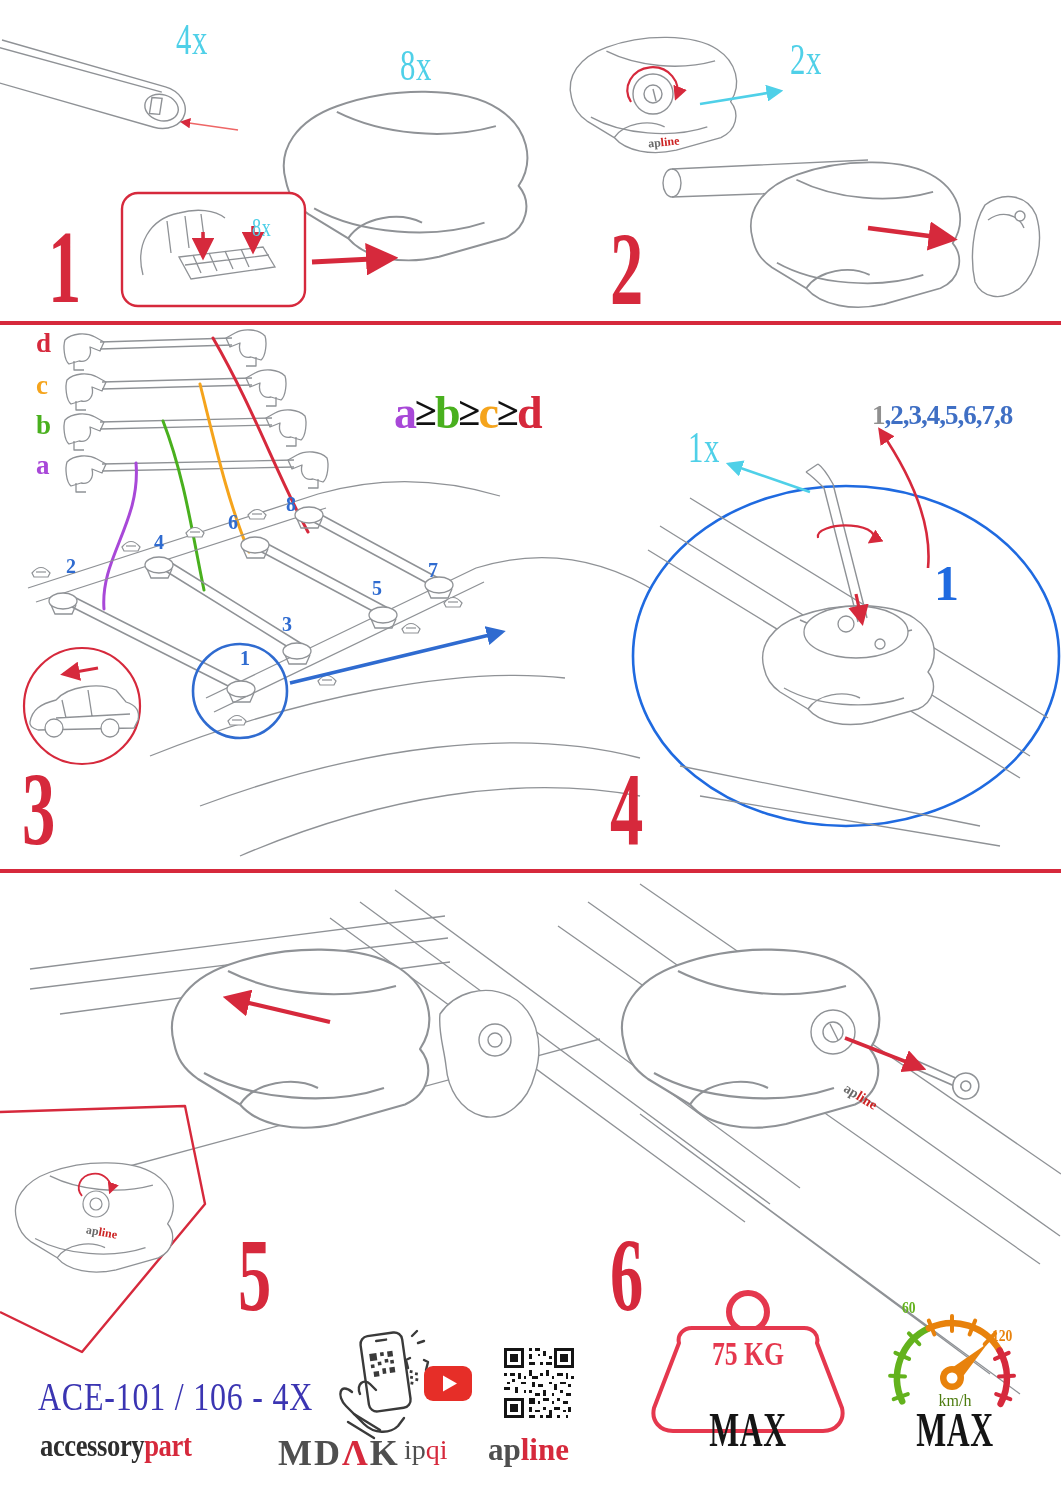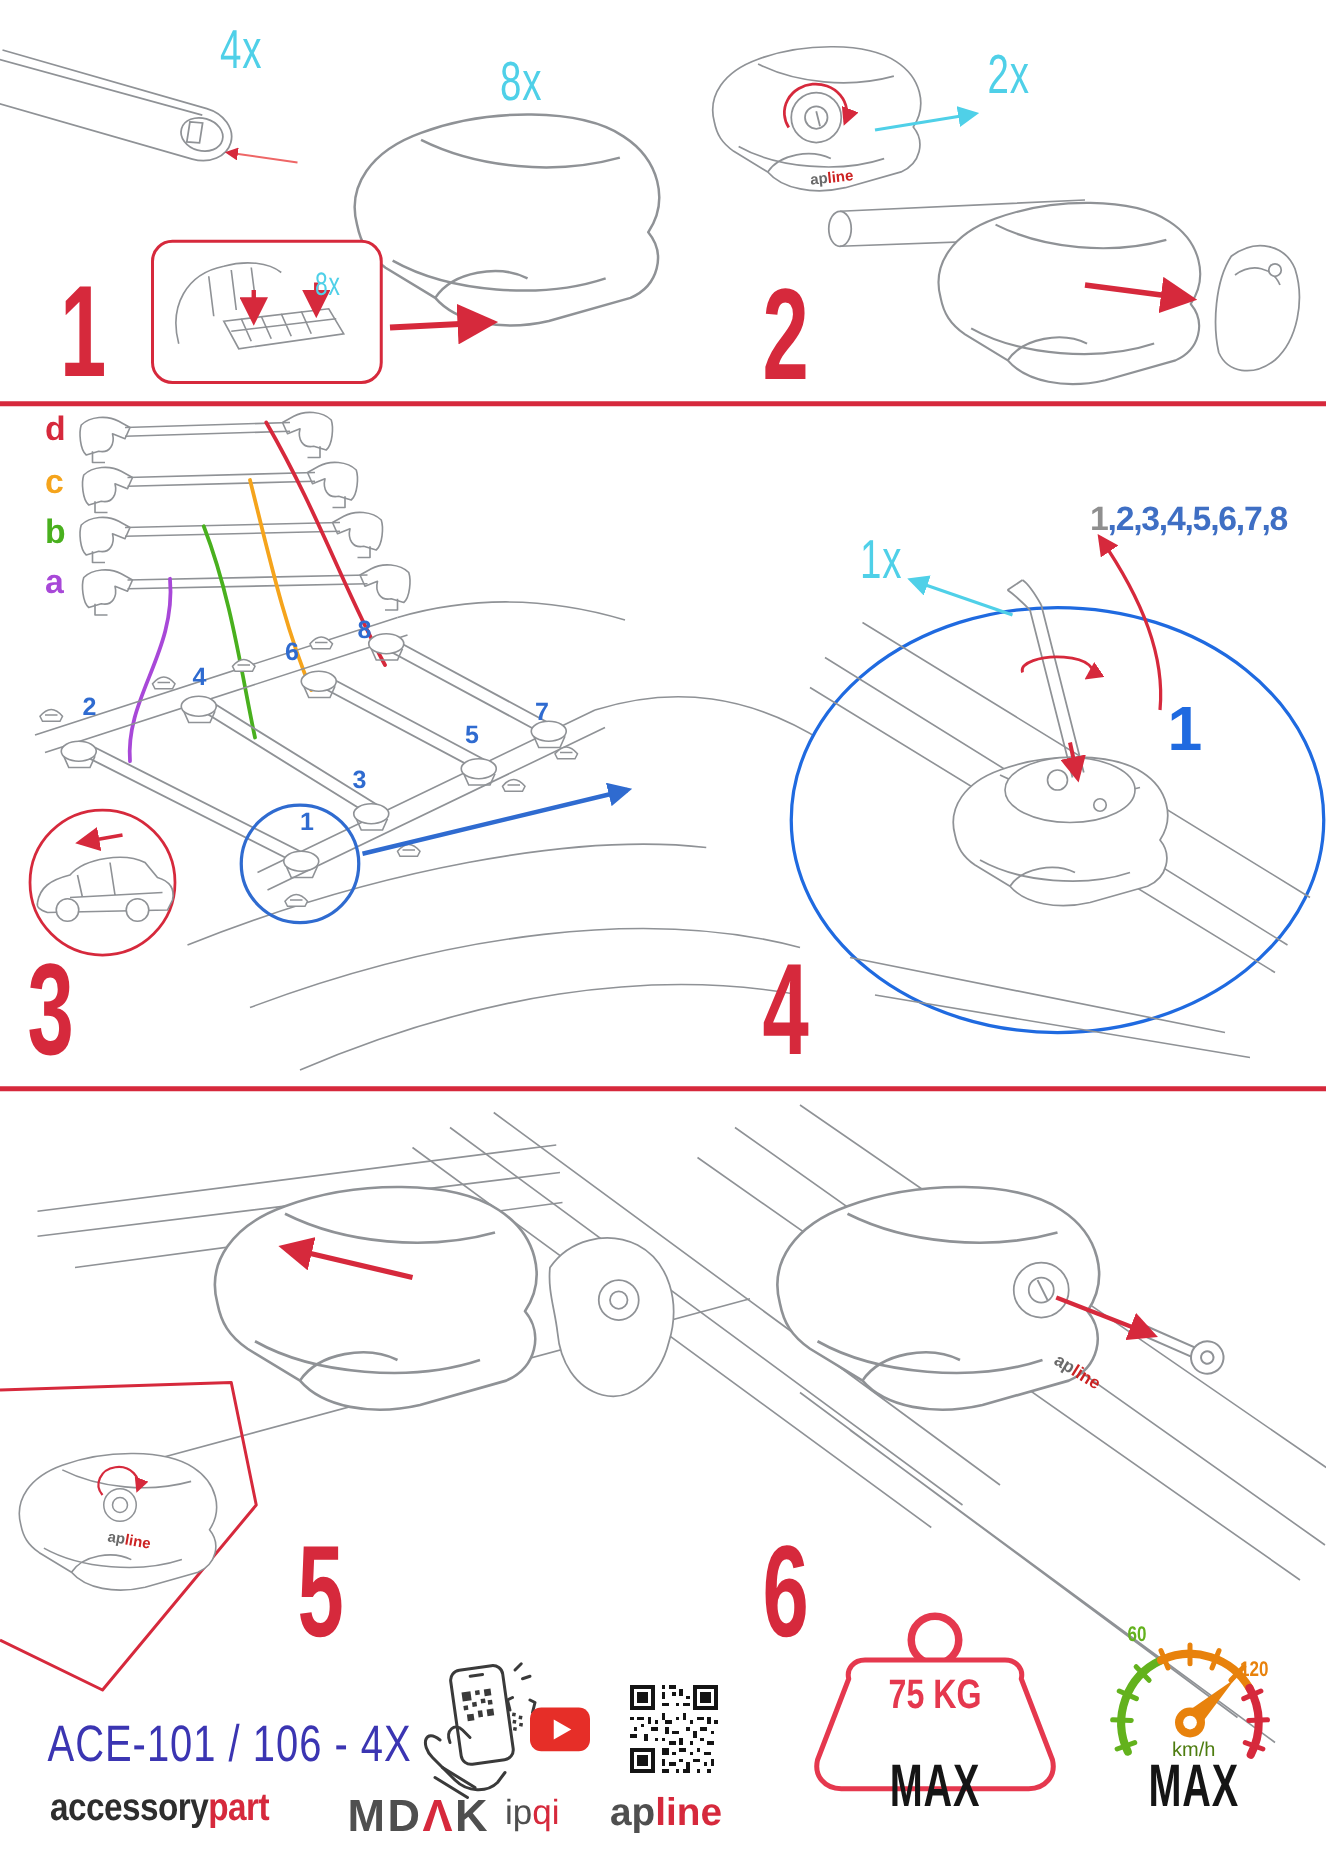--- a/index.html
+++ b/index.html
@@ -1,17 +1,17 @@
 <!DOCTYPE html>
 <html><head>
 <meta charset="utf-8">
 <style>
   html,body{margin:0;padding:0;background:#fff}
   .page{position:relative;width:1061px;height:1500px;background:#fff;overflow:hidden;
-        font-family:Liberation Sans, sans-serif;color:#222}
+        font-family:Liberation Serif, serif;color:#222}
   .abs{position:absolute}
   svg{position:absolute;overflow:visible}
   .lineart path,.lineart line,.lineart ellipse,.lineart circle,.lineart rect,.lineart polyline{
         vector-effect:non-scaling-stroke}
   .divider{position:absolute;left:0;width:1061px;height:4px;background:#d6293c}
   .qty{color:#4fd0e8;font-size:44px;font-weight:400;transform:scaleX(.70);transform-origin:left top;
        letter-spacing:1px;line-height:.9;white-space:nowrap}
   .qty.small{font-size:26px}
   .stepnum{color:#d6293c;font-size:104px;font-weight:600;transform:scaleX(.64);
        transform-origin:left top;line-height:.78;letter-spacing:-2px}
@@ -258,20 +258,23 @@
   </g>
   <path d="M928,242 C932,200 915,155 880,104" fill="none" stroke="#d6293c" stroke-width="2.6" marker-end="url(#ar2)"></path>
   <line x1="810" y1="166" x2="729" y2="138" stroke="#4fd0e8" stroke-width="2.6" marker-end="url(#ac2)"></line>
 </svg>
 
 <div class="abs barlabel" style="left:36px;top:330px;color:#d6293c">d</div>
 <div class="abs barlabel" style="left:36px;top:372px;color:#f5a41c">c</div>
 <div class="abs barlabel" style="left:36px;top:412px;color:#49b01e">b</div>
 <div class="abs barlabel" style="left:36px;top:452px;color:#a848d8">a</div>
 
+<div class="abs formula" style="left:394px;top:386px">
+  <span style="color:#a848d8">a</span><span class="ge">≥</span><span style="color:#49b01e">b</span><span class="ge">≥</span><span style="color:#f5a41c">c</span><span class="ge">≥</span><span style="color:#d6293c">d</span>
+</div>
 
 <div class="abs bluenum" style="left:240px;top:648px">1</div>
 <div class="abs bluenum" style="left:66px;top:556px">2</div>
 <div class="abs bluenum" style="left:282px;top:614px">3</div>
 <div class="abs bluenum" style="left:154px;top:532px">4</div>
 <div class="abs bluenum" style="left:372px;top:578px">5</div>
 <div class="abs bluenum" style="left:228px;top:512px">6</div>
 <div class="abs bluenum" style="left:428px;top:560px">7</div>
 <div class="abs bluenum" style="left:286px;top:494px">8</div>
 

